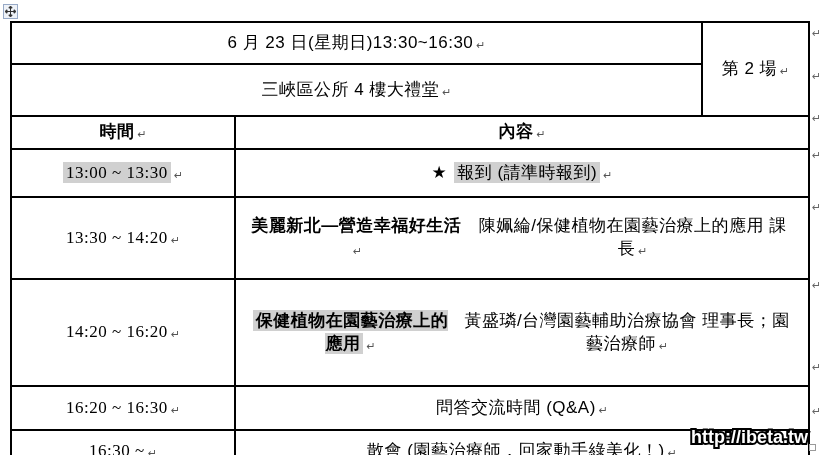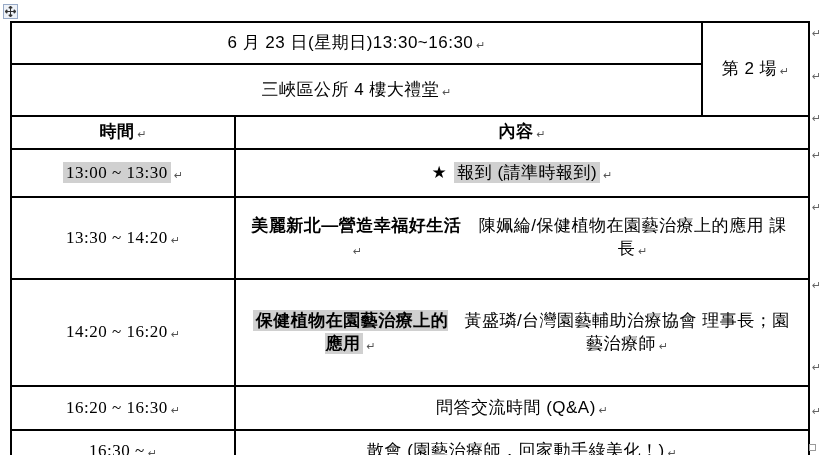--- a/index.html
+++ b/index.html
@@ -180,16 +180,17 @@
 
   <span class="row-end-mark" style="top:27px">↵</span>
   <span class="row-end-mark" style="top:70px">↵</span>
   <span class="row-end-mark" style="top:112px">↵</span>
   <span class="row-end-mark" style="top:149px">↵</span>
   <span class="row-end-mark" style="top:201px">↵</span>
   <span class="row-end-mark" style="top:279px">↵</span>
   <span class="row-end-mark" style="top:361px">↵</span>
   <span class="row-end-mark" style="top:405px">↵</span>
 
+  <div class="watermark">http://ibeta.tw</div>
 
   <div class="resize-handle"></div>
 
 </div>
 
 </body></html>

